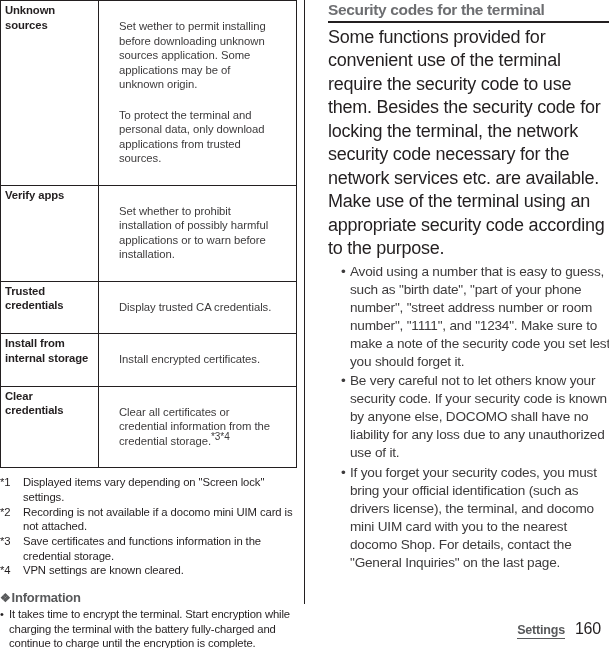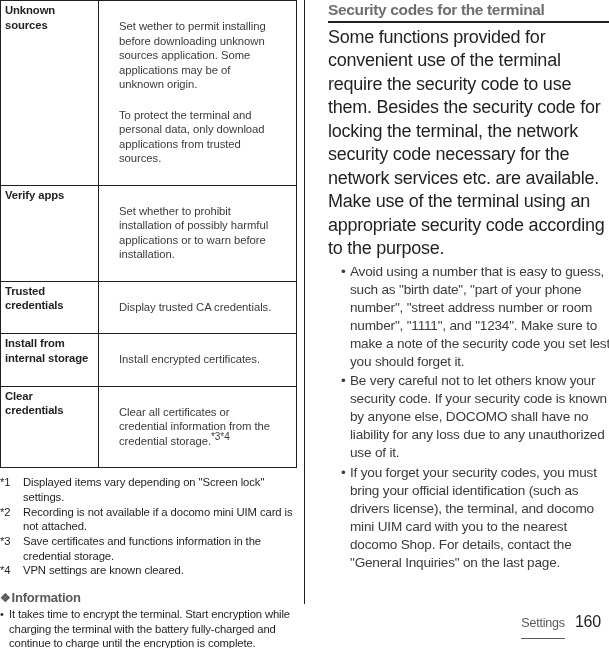--- a/index.html
+++ b/index.html
@@ -193,24 +193,24 @@
   
   .footer {
     position: absolute;
     right: 8px;
     bottom: 9px;
     display: flex;
     align-items: baseline;
   }
   .footer .chapter {
     font-size: 12.5px;
-    font-weight: normal;
+    font-weight: bold;
     color: #58595b;
     border-bottom: 1.5px solid #58595b;
-    padding-bottom: 8px;
+    padding-bottom: 1px;
     letter-spacing: -0.2px;
   }
   .footer .pageno {
     font-size: 16px;
     color: #231f20;
     margin-left: 10px;
     letter-spacing: -0.2px;
   }
 </style>
 </head>

